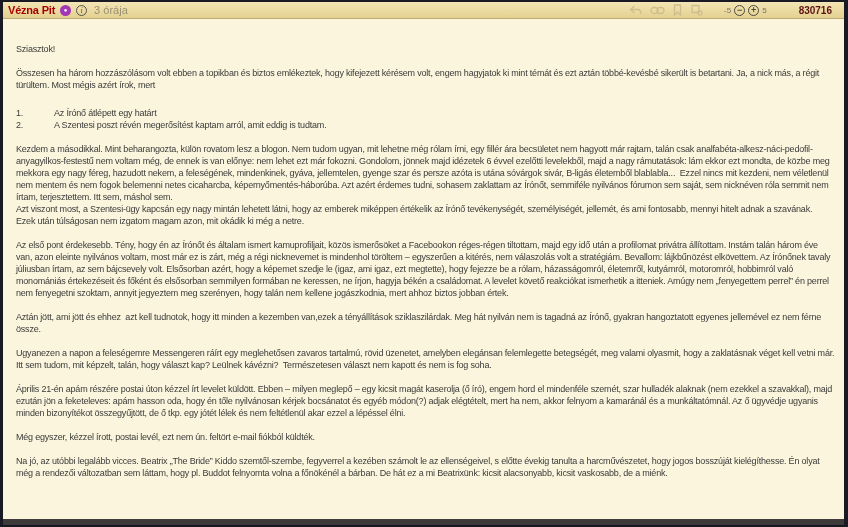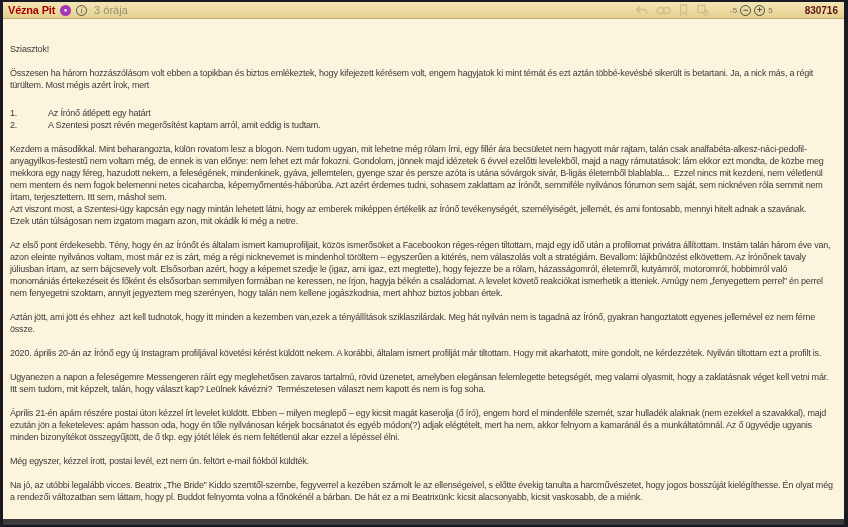--- a/index.html
+++ b/index.html
@@ -8,21 +8,21 @@
   .frame {
     position:relative; width:848px; height:527px; overflow:hidden;
     background:#1a1a24; margin:0;
   }
   .window {
     position:absolute; top:2px; left:3px; right:4px; bottom:8px;
     background:#fbf5de; overflow:hidden;
   }
   .post-header {
     height:17px; display:flex; align-items:center; gap:5px;
-    padding:0 6px 0 5px;
+    padding:0 12px 0 5px;
     background:linear-gradient(#f3e5b5, #e4d191);
     border-bottom:1px solid #bcab72;
   }
   .username { font-size:11px; font-weight:bold; color:#a80000; letter-spacing:-0.2px; }
   .badge {
     width:11px; height:11px; border-radius:50%; background:#a437b5;
     display:inline-flex; align-items:center; justify-content:center;
     color:#fff; font-size:6px; font-weight:bold; line-height:1;
   }
   .info-icon {
@@ -37,21 +37,21 @@
   .vote-group { display:flex; align-items:center; gap:3px; }
   .vote-count { font-size:8px; color:#7a7460; }
   .vote-btn {
     width:11px; height:11px; border-radius:50%; border:1px solid #4a4a40;
     display:inline-flex; align-items:center; justify-content:center;
     color:#4a4a40; font-size:9px; line-height:1; font-weight:bold;
     background:transparent; cursor:pointer; padding:0;
   }
   .post-id { font-size:10px; font-weight:bold; color:#5c1212; margin-left:25px; }
   .post-body {
-    padding:24px 8px 0 7px;
+    padding:24px 8px 0 13px;
     font-size:9px; line-height:12px; letter-spacing:-0.2px; color:#3b3b38;
   }
   .para { white-space:pre-wrap; margin:0 0 12px 0; }
   .para.tight { margin-bottom:16px; }
   .olist { margin:0 0 12px 0; }
   .oli { display:flex; }
   .oli .num { display:inline-block; width:38px; flex:0 0 38px; }
   .bottom-bar {
     position:absolute; left:3px; right:4px; bottom:1px; height:7px;
     background:#3e3a3a; border-bottom:1px solid #141420;
@@ -116,21 +116,20 @@
             <div class="oli">
               <span class="num">2.</span>
               <span>A Szentesi poszt révén megerősítést kaptam arról, amit eddig is tudtam.</span>
             </div>
           </div>
           <p class="para">Kezdem a másodikkal. Mint beharangozta, külön rovatom lesz a blogon. Nem tudom ugyan, mit lehetne még rólam írni, egy fillér ára becsületet nem hagyott már rajtam, talán csak analfabéta-alkesz-náci-pedofil-anyagyilkos-festestű nem voltam még, de ennek is van előnye: nem lehet ezt már fokozni. Gondolom, jönnek majd idézetek 6 évvel ezelőtti levelekből, majd a nagy rámutatások: lám ekkor ezt mondta, de közbe meg mekkora egy nagy féreg, hazudott nekem, a feleségének, mindenkinek, gyáva, jellemtelen, gyenge szar és persze azóta is utána sóvárgok sivár, B-ligás életemből blablabla...  Ezzel nincs mit kezdeni, nem véletlenül nem mentem és nem fogok belemenni netes cicaharcba, képernyőmentés-háborúba. Azt azért érdemes tudni, sohasem zaklattam az Írónőt, semmiféle nyilvános fórumon sem saját, sem nicknéven róla semmit nem írtam, terjesztettem. Itt sem, máshol sem.
 Azt viszont most, a Szentesi-ügy kapcsán egy nagy mintán lehetett látni, hogy az emberek miképpen értékelik az Írónő tevékenységét, személyiségét, jellemét, és ami fontosabb, mennyi hitelt adnak a szavának.
 Ezek után túlságosan nem izgatom magam azon, mit okádik ki még a netre.</p>
           <p class="para">Az első pont érdekesebb. Tény, hogy én az Írónőt és általam ismert kamuprofiljait, közös ismerősöket a Facebookon réges-régen tiltottam, majd egy idő után a profilomat privátra állítottam. Instám talán három éve van, azon eleinte nyilvános voltam, most már ez is zárt, még a régi nicknevemet is mindenhol töröltem – egyszerűen a kitérés, nem válaszolás volt a stratégiám. Bevallom: lájkbűnözést elkövettem. Az Írónőnek tavaly júliusban írtam, az sem bájcsevely volt. Elsősorban azért, hogy a képemet szedje le (igaz, ami igaz, ezt megtette), hogy fejezze be a rólam, házasságomról, életemről, kutyámról, motoromról, hobbimról való monomániás értekezéseit és főként és elsősorban semmilyen formában ne keressen, ne írjon, hagyja békén a családomat. A levelet követő reakciókat ismerhetik a itteniek. Amúgy nem „fenyegettem perrel” én perrel nem fenyegetni szoktam, annyit jegyeztem meg szerényen, hogy talán nem kellene jogászkodnia, mert ahhoz biztos jobban értek.</p>
           <p class="para">Aztán jött, ami jött és ehhez  azt kell tudnotok, hogy itt minden a kezemben van,ezek a tényállítások sziklaszilárdak. Meg hát nyilván nem is tagadná az Írónő, gyakran hangoztatott egyenes jellemével ez nem férne össze.</p>
-          <p class="para">2020. április 20-án az Írónő egy új Instagram profiljával követési kérést küldött nekem. A korábbi, általam ismert profilját már tiltottam. Hogy mit akarhatott, mire gondolt, ne kérdezzétek. Nyilván tiltottam ezt a profilt is.</p>
           <p class="para">Ugyanezen a napon a feleségemre Messengeren ráírt egy meglehetősen zavaros tartalmú, rövid üzenetet, amelyben elegánsan felemlegette betegségét, meg valami olyasmit, hogy a zaklatásnak véget kell vetni már. Itt sem tudom, mit képzelt, talán, hogy választ kap? Leülnek kávézni?  Természetesen választ nem kapott és nem is fog soha.</p>
           <p class="para">Április 21-én apám részére postai úton kézzel írt levelet küldött. Ebben – milyen meglepő – egy kicsit magát kaserolja (ő író), engem hord el mindenféle szemét, szar hulladék alaknak (nem ezekkel a szavakkal), majd ezután jön a feketeleves: apám hasson oda, hogy én tőle nyilvánosan kérjek bocsánatot és egyéb módon(?) adjak elégtételt, mert ha nem, akkor felnyom a kamaránál és a munkáltatómnál. Az ő ügyvédje ugyanis minden bizonyítékot összegyűjtött, de ő tkp. egy jótét lélek és nem feltétlenül akar ezzel a lépéssel élni.</p>
           <p class="para">Még egyszer, kézzel írott, postai levél, ezt nem ún. feltört e-mail fiókból küldték.</p>
           <p class="para">Na jó, az utóbbi legalább vicces. Beatrix „The Bride” Kiddo szemtől-szembe, fegyverrel a kezében számolt le az ellenségeivel, s előtte évekig tanulta a harcművészetet, hogy jogos bosszúját kielégíthesse. Én olyat még a rendezői változatban sem láttam, hogy pl. Buddot felnyomta volna a főnökénél a bárban. De hát ez a mi Beatrixünk: kicsit alacsonyabb, kicsit vaskosabb, de a miénk.</p>
         </div>
 
     </div>
   </div>
 
   <div class="bottom-bar"></div>

